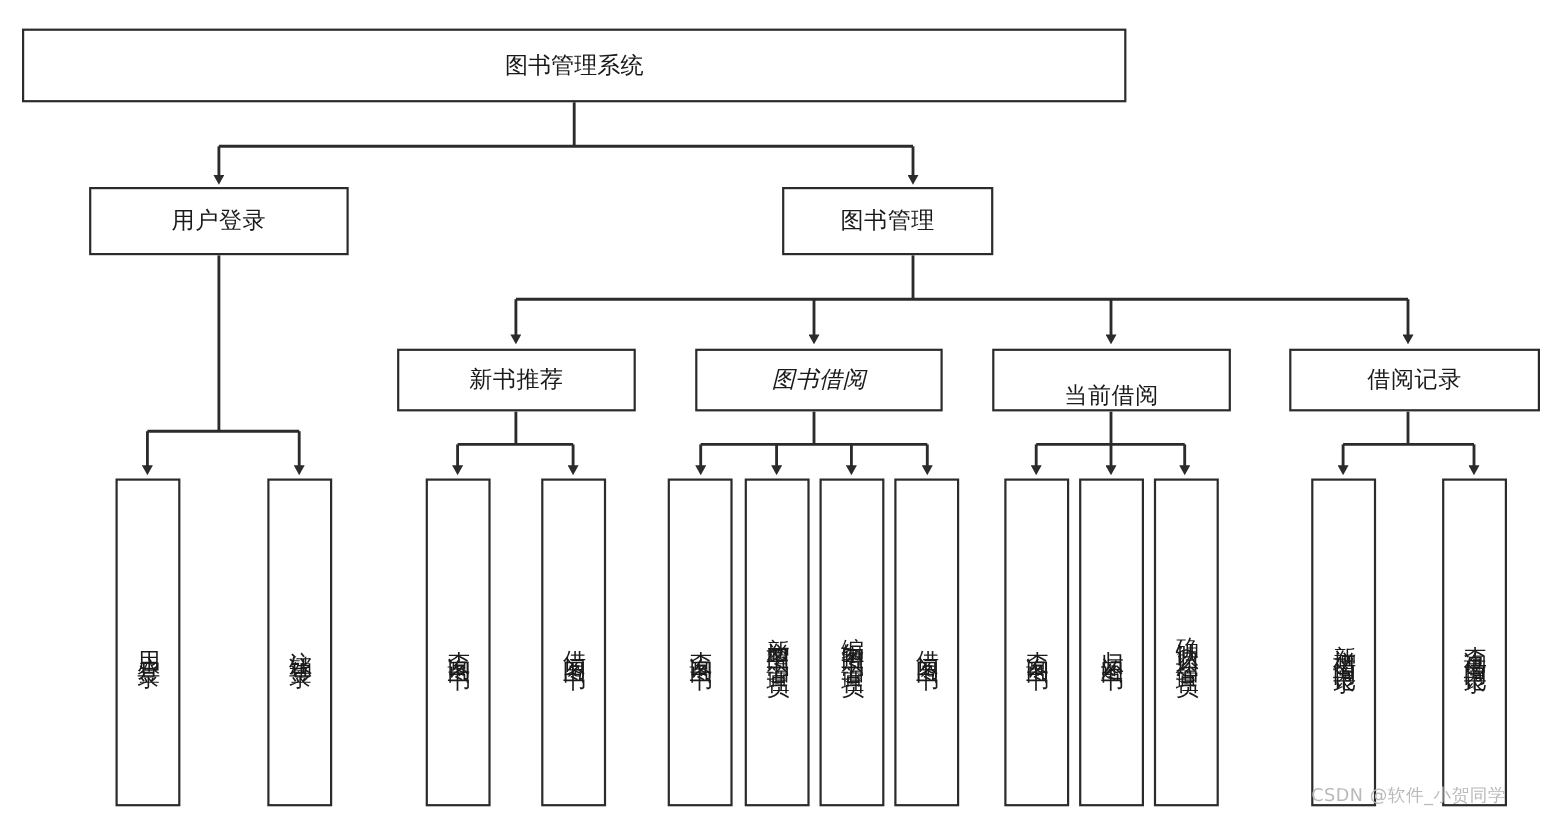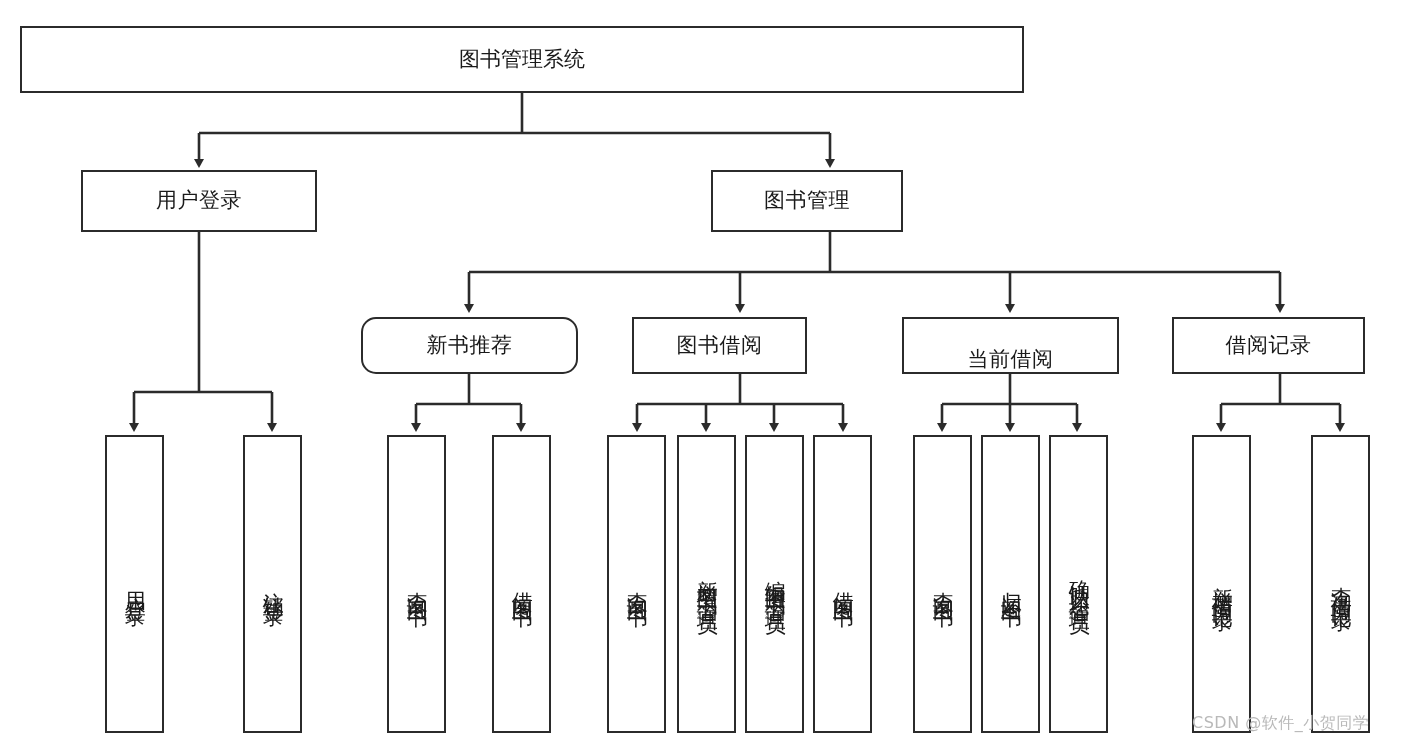--- a/index.html
+++ b/index.html
@@ -127,30 +127,30 @@
     <span>图书管理系统</span>
   </div>
 
   <div class="node node-h" style="left:81px; top:170px; width:236px; height:62px;">
     <span>用户登录</span>
   </div>
   <div class="node node-h" style="left:711px; top:170px; width:192px; height:62px;">
     <span>图书管理</span>
   </div>
 
-  <div class="node node-h" style="left:361px; top:317px; width:217px; height:57px;border-radius:15px;">
+  <div class="node node-h" style="left:361px; top:317px; width:217px; height:57px;">
     <span>新书推荐</span>
   </div>
-  <div class="node node-h" style="left:632px; top:317px; width:175px; height:57px;">
+  <div class="node node-h" style="left:632px; top:317px; width:225px; height:57px;font-style:italic;">
     <span>图书借阅</span>
   </div>
   <div class="node node-h" style="left:902px; top:317px; width:217px; height:57px;align-items:flex-end;">
     <span>当前借阅</span>
   </div>
-  <div class="node node-h" style="left:1172px; top:317px; width:193px; height:57px;">
+  <div class="node node-h" style="left:1172px; top:317px; width:228px; height:57px;">
     <span>借阅记录</span>
   </div>
 
   <div class="node node-v" style="left:105px; top:435px; width:59px; height:298px;">
     <span>用户登录</span>
   </div>
   <div class="node node-v" style="left:243px; top:435px; width:59px; height:298px;">
     <span>注销登录</span>
   </div>
 

